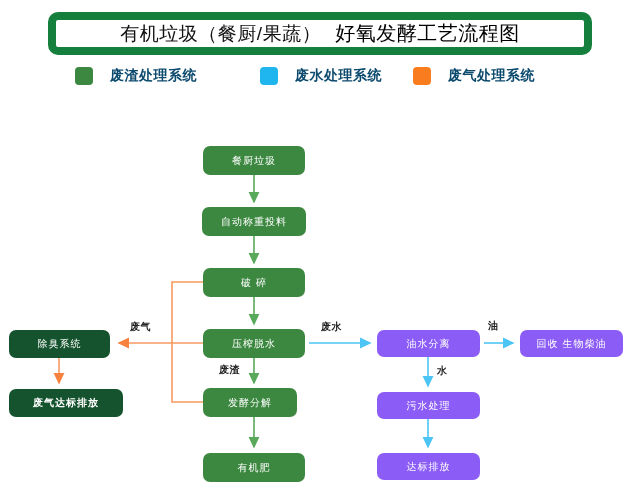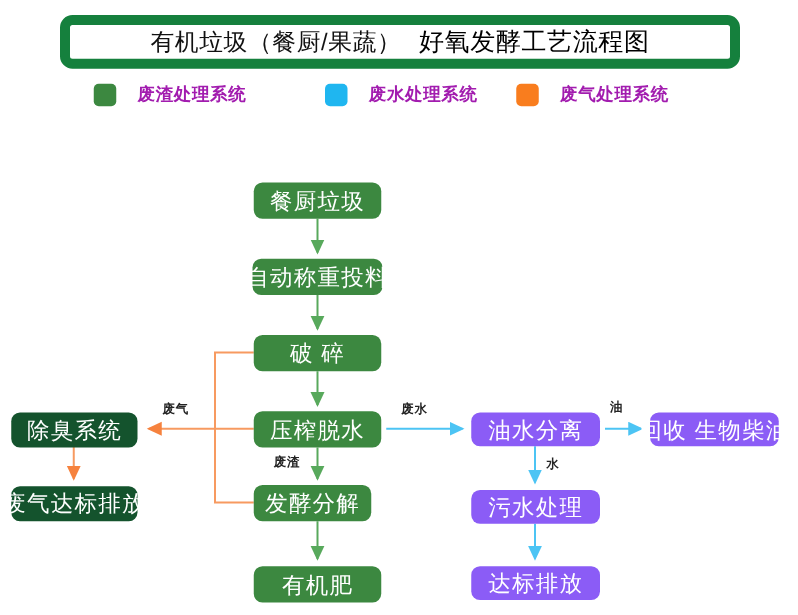--- a/index.html
+++ b/index.html
@@ -14,24 +14,24 @@
     display:flex;align-items:center;justify-content:center;box-sizing:border-box;
   }
   #title-box .t1{font-size:19px;color:#111;font-weight:400;letter-spacing:.5px;}
   #title-box .t2{font-size:20px;color:#000;font-weight:400;margin-left:14px;letter-spacing:.5px;}
   
   .legend-item{position:absolute;top:66px;display:flex;align-items:center;height:20px;}
   .swatch{width:18px;height:18px;border-radius:4px;flex:0 0 auto;}
   .sw-green{background:#3c8840;}
   .sw-blue{background:#1fb6f0;}
   .sw-orange{background:#f97d1e;}
-  .legend-label{margin-left:17px;font-size:14px;color:#a21caf;font-weight:600;letter-spacing:.5px;}
+  .legend-label{margin-left:17px;font-size:14px;color:#0c4a6e;font-weight:600;letter-spacing:.5px;}
   
   .node{
-    position:absolute;border-radius:7px;color:#fff;font-size:18px;font-weight:500;
+    position:absolute;border-radius:7px;color:#fff;font-size:10px;font-weight:500;
     display:flex;align-items:center;justify-content:center;letter-spacing:1px;
     box-sizing:border-box;white-space:nowrap;
   }
   .node.green{background:#3c8840;}
   .node.blue{background:#8b5cf6;}
   .node.orange{background:#14532d;}
   
   .elabel{
     position:absolute;font-size:10px;color:#242424;font-weight:600;
     letter-spacing:.5px;white-space:nowrap;
@@ -97,21 +97,21 @@
   </svg>
 
   <div class="node green" style="left:203px;top:146px;width:102px;height:29px;">餐厨垃圾</div>
   <div class="node green" style="left:202px;top:207px;width:104px;height:29px;">自动称重投料</div>
   <div class="node green" style="left:203px;top:268px;width:102px;height:29px;">破 碎</div>
   <div class="node green" style="left:203px;top:329px;width:102px;height:29px;">压榨脱水</div>
   <div class="node green" style="left:203px;top:388px;width:94px;height:29px;">发酵分解</div>
   <div class="node green" style="left:203px;top:453px;width:102px;height:29px;">有机肥</div>
 
   <div class="node orange" style="left:9px;top:330px;width:101px;height:28px;">除臭系统</div>
-  <div class="node orange" style="left:9px;top:389px;width:101px;height:28px;">废气达标排放</div>
+  <div class="node orange" style="left:9px;top:389px;width:114px;height:28px;font-weight:bold;">废气达标排放</div>
 
   <div class="node blue" style="left:377px;top:330px;width:103px;height:27px;">油水分离</div>
   <div class="node blue" style="left:520px;top:330px;width:103px;height:27px;">回收 生物柴油</div>
   <div class="node blue" style="left:377px;top:392px;width:103px;height:27px;">污水处理</div>
   <div class="node blue" style="left:377px;top:453px;width:103px;height:27px;">达标排放</div>
 
   <div class="elabel" style="left:130px;top:320px;">废气</div>
   <div class="elabel" style="left:321px;top:320px;">废水</div>
   <div class="elabel" style="left:219px;top:363px;">废渣</div>
   <div class="elabel" style="left:488px;top:319px;">油</div>

